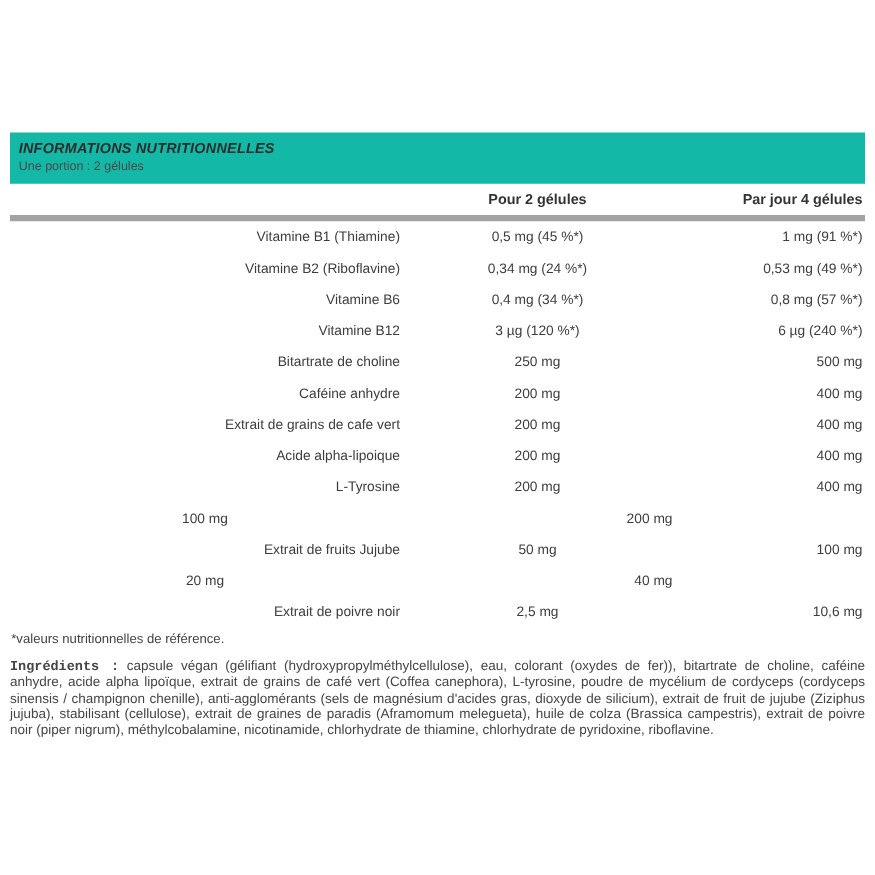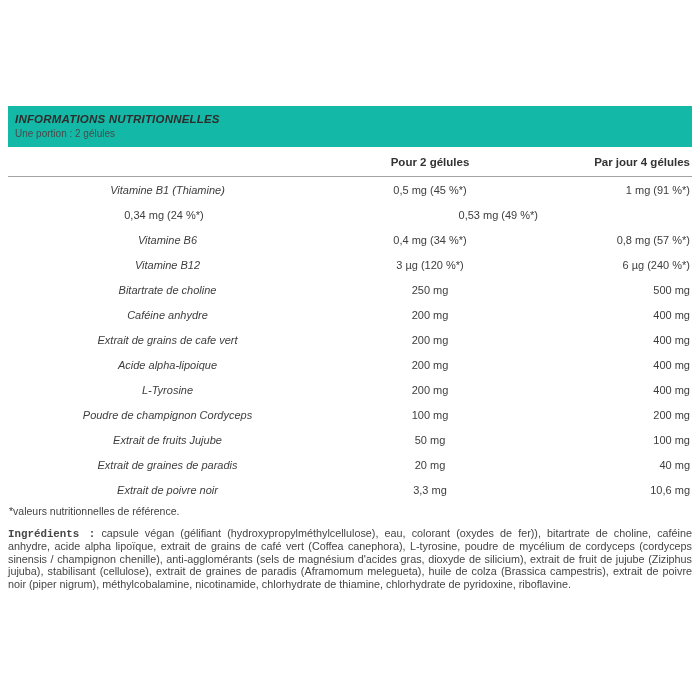--- a/index.html
+++ b/index.html
@@ -32,31 +32,31 @@
     color: #4a4a4a;
   }
   .tbl { width: 100%; }
   .tbl-head, .tbl-row {
     display: grid;
     grid-template-columns: 1fr 220px 152px;
     align-items: center;
   }
   .tbl-head {
     height: 30px;
-    border-bottom: 1px solid #a3a3a3;
+    border-bottom: 5px solid #a3a3a3;
     font-weight: bold;
     font-size: 11.5px;
     color: #333333;
   }
   .tbl-row {
     height: 25px;
     font-size: 11px;
     color: #3d3d3d;
   }
-  .cell-label { text-align: center; padding-left: 7px; font-style: italic; }
+  .cell-label { text-align: right; padding-left: 7px; }
   .cell-per2  { text-align: center; }
   .cell-per4  { text-align: right; padding-right: 2px; }
   .footnote {
     font-size: 10.5px;
     color: #424242;
     padding: 3px 0 7px 1px;
   }
   .ingredients {
     font-size: 10.8px;
     line-height: 12.4px;
@@ -83,20 +83,21 @@
       <div class="cell-per4">Par jour 4 gélules</div>
     </div>
     <div id="rows">
   <div class="tbl-row">
     <div class="cell-label">Vitamine B1 (Thiamine)</div>
     <div class="cell-per2">0,5 mg (45 %*)</div>
     <div class="cell-per4">1 mg (91 %*)</div>
   </div>
 
   <div class="tbl-row">
+    <div class="cell-label">Vitamine B2 (Riboflavine)</div>
     <div class="cell-per2">0,34 mg (24 %*)</div>
     <div class="cell-per4">0,53 mg (49 %*)</div>
   </div>
 
 
   <div class="tbl-row">
     <div class="cell-label">Vitamine B6</div>
     <div class="cell-per2">0,4 mg (34 %*)</div>
     <div class="cell-per4">0,8 mg (57 %*)</div>
   </div>
@@ -131,40 +132,38 @@
     <div class="cell-per4">400 mg</div>
   </div>
 
   <div class="tbl-row">
     <div class="cell-label">L-Tyrosine</div>
     <div class="cell-per2">200 mg</div>
     <div class="cell-per4">400 mg</div>
   </div>
 
   <div class="tbl-row">
-    <div class="cell-label">Poudre de champignon Cordyceps</div>
     <div class="cell-per2">100 mg</div>
     <div class="cell-per4">200 mg</div>
   </div>
 
   <div class="tbl-row">
     <div class="cell-label">Extrait de fruits Jujube</div>
     <div class="cell-per2">50 mg</div>
     <div class="cell-per4">100 mg</div>
   </div>
 
   <div class="tbl-row">
-    <div class="cell-label">Extrait de graines de paradis</div>
     <div class="cell-per2">20 mg</div>
     <div class="cell-per4">40 mg</div>
   </div>
 
   <div class="tbl-row">
     <div class="cell-label">Extrait de poivre noir</div>
-    <div class="cell-per2">3,3 mg</div>
+    <div class="cell-per2">2,5 mg</div>
     <div class="cell-per4">10,6 mg</div>
   </div>
 </div>
   </div>
 
   <div class="footnote">*valeurs nutritionnelles de référence.</div>
 
   <div class="ingredients"><span class="ing-label">Ingrédients :</span><span> </span><span>capsule végan (gélifiant (hydroxypropylméthylcellulose), eau, colorant (oxydes de fer)), bitartrate de choline, caféine anhydre, acide alpha lipoïque, extrait de grains de café vert (Coffea canephora), L-tyrosine, poudre de mycélium de cordyceps (cordyceps sinensis / champignon chenille), anti-agglomérants (sels de magnésium d'acides gras, dioxyde de silicium), extrait de fruit de jujube (Ziziphus jujuba), stabilisant (cellulose), extrait de graines de paradis (Aframomum melegueta), huile de colza (Brassica campestris), extrait de poivre noir (piper nigrum), méthylcobalamine, nicotinamide, chlorhydrate de thiamine, chlorhydrate de pyridoxine, riboflavine.</span></div>
 
 </div>

